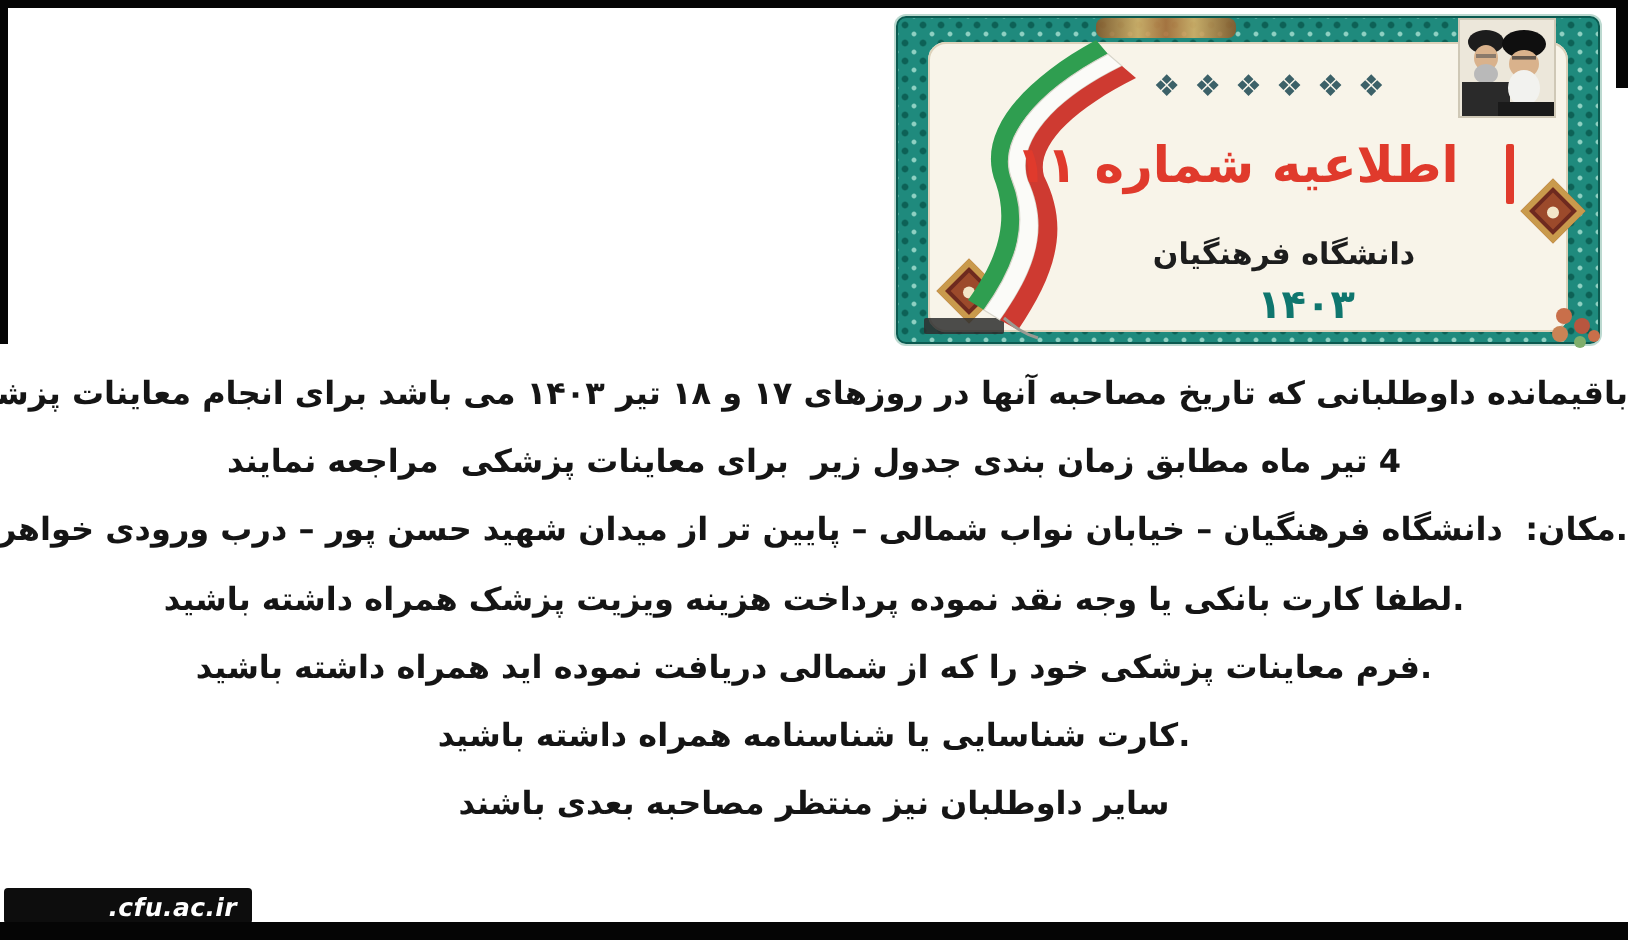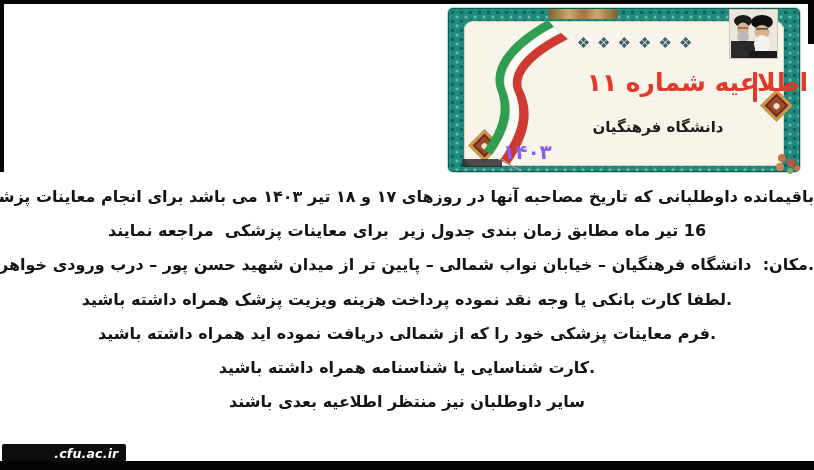--- a/index.html
+++ b/index.html
@@ -30,31 +30,31 @@
     background:#f8f4e9;border-radius:9px;
     box-shadow:inset 0 0 0 1px #ddd2ba;
   }
   .flag{position:absolute;left:14px;top:10px;width:112px;height:152px;}
   .portraits{position:absolute;left:282px;top:2px;width:47px;height:48px;box-shadow:0 0 0 1px #cfc8b6;}
   .diamond-row{
     position:absolute;left:40px;top:26px;width:300px;text-align:center;
     color:#3c6168;font-size:15px;letter-spacing:7px;font-weight:bold;
   }
   .title{
-    position:absolute;left:60px;top:60px;width:300px;text-align:right;
+    position:absolute;left:60px;top:60px;width:300px;text-align:left;
     direction:rtl;color:#e03a2c;font-size:25px;font-weight:bold;white-space:nowrap;
   }
   .red-bar{position:absolute;left:305px;top:64px;width:4px;height:30px;background:#e03a2c;border-radius:1px;}
   .subtitle{
-    position:absolute;left:60px;top:110px;width:300px;text-align:center;
+    position:absolute;left:44px;top:110px;width:300px;text-align:center;
     direction:rtl;color:#1d1d1d;font-size:15px;font-weight:bold;white-space:nowrap;
   }
   .year{
-    position:absolute;left:55px;top:132px;width:300px;text-align:left;
-    direction:rtl;color:#8b5cf6;font-size:20px;font-weight:bold;
+    position:absolute;left:55px;top:132px;width:300px;text-align:center;
+    direction:rtl;color:#0f766e;font-size:20px;font-weight:bold;
   }
   .medallion{
     position:absolute;width:17px;height:17px;transform:rotate(45deg);
     background:#9c4a2b;border:3px solid #c99a4c;
     box-shadow:inset 0 0 0 2px #6e2a1f;
   }
   .medallion::after{
     content:"";position:absolute;left:50%;top:50%;width:6px;height:6px;margin:-3px 0 0 -3px;
     background:#f3e6c8;border-radius:50%;
   }
@@ -130,26 +130,26 @@
 
     <div class="diamond-row">❖❖❖❖❖❖</div>
     <div class="title">اطلاعیه شماره ۱۱</div>
     <div class="red-bar"></div>
     <div class="subtitle">دانشگاه فرهنگیان</div>
     <div class="year">۱۴۰۳</div>
   </div>
 
   <div class="body-text">
     <span class="line">باقیمانده داوطلبانی که تاریخ مصاحبه آنها در روزهای ۱۷ و ۱۸ تیر ۱۴۰۳ می باشد برای انجام معاینات پزشکی فردا</span>
-    <span class="line">16 تیر ماه مطابق زمان بندی جدول زیر  برای معاینات پزشکی  مراجعه نمایند</span>
+    <span class="line">4 تیر ماه مطابق زمان بندی جدول زیر  برای معاینات پزشکی  مراجعه نمایند</span>
     <span class="line">.مکان:  دانشگاه فرهنگیان – خیابان نواب شمالی – پایین تر از میدان شهید حسن پور – درب ورودی خواهران</span>
     <span class="line">.لطفا کارت بانکی یا وجه نقد نموده پرداخت هزینه ویزیت پزشک همراه داشته باشید</span>
     <span class="line">.فرم معاینات پزشکی خود را که از شمالی دریافت نموده اید همراه داشته باشید</span>
     <span class="line">.کارت شناسایی یا شناسنامه همراه داشته باشید</span>
-    <span class="line">سایر داوطلبان نیز منتظر اطلاعیه بعدی باشند</span>
+    <span class="line">سایر داوطلبان نیز منتظر مصاحبه بعدی باشند</span>
   </div>
 
   <div class="site-mark">
     <span class="prefix">qazvin</span>
     <span class="suffix">.cfu.ac.ir</span>
   </div>
 
   <div class="bar-bottom"></div>
 </div>
 

